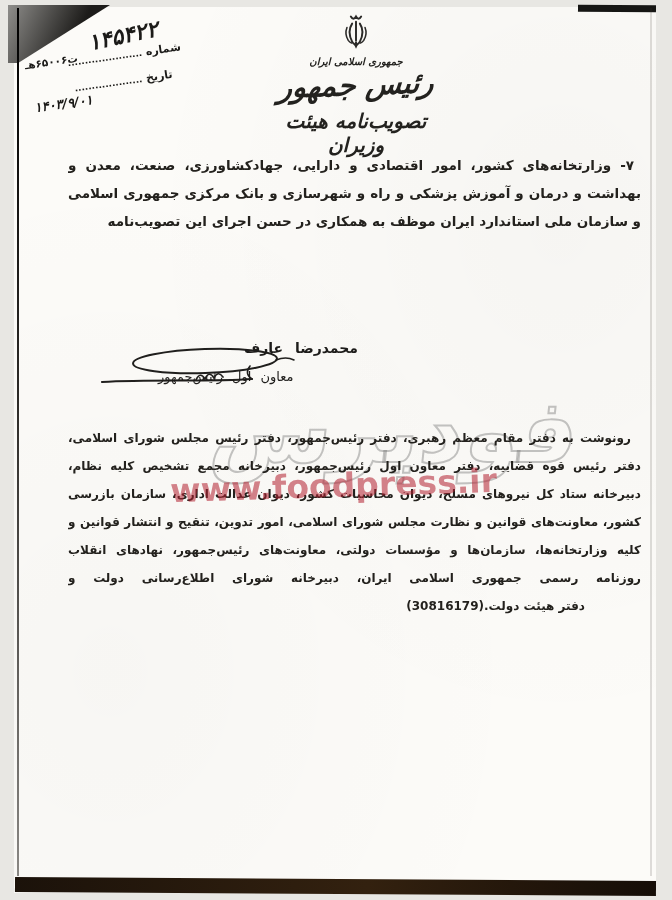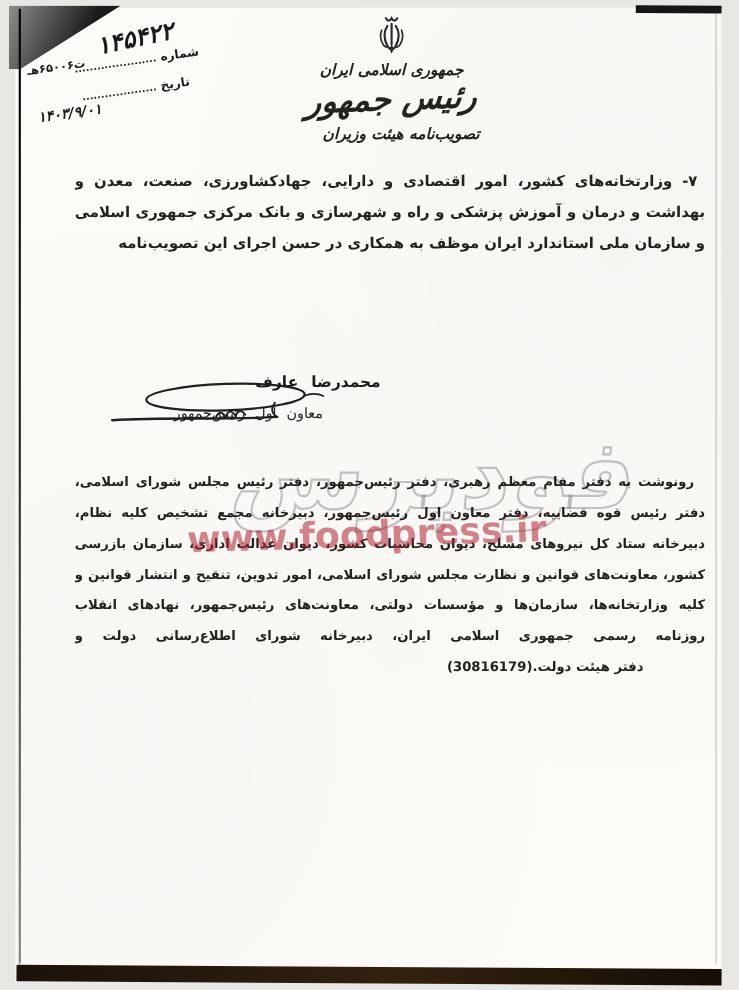--- a/index.html
+++ b/index.html
@@ -28,24 +28,24 @@
   .edge-right  { position:absolute; left:650px; top:8px; width:2px; height:868px;
                  background:rgba(60,58,52,.16); z-index:5; }
   .edge-bottom { position:absolute; left:15px; top:877px; width:641px; height:15px;
                  background:linear-gradient(90deg,#1b120a,#33210f 55%,#150d07);
                  transform:rotate(.35deg); transform-origin:left center; z-index:5; }
 
   
   .letterhead { position:absolute; left:276px; top:12px; width:160px; text-align:center;
                 color:#23221f; z-index:2; }
   .emblem { display:inline-block; }
-  .republic { font-size:14px; font-weight:700; letter-spacing:0; margin-top:0; font-style:italic; }
+  .republic { font-size:10px; font-weight:700; letter-spacing:0; margin-top:0; font-style:italic; }
   .office-title { font-size:29px; font-weight:700; font-style:italic; margin-top:1px;
                   transform:skewX(-6deg) rotate(-2deg); }
-  .doc-type { font-size:14px; font-weight:700; font-style:italic; margin-top:7px;text-align:right; }
+  .doc-type { font-size:20px; font-weight:700; font-style:italic; margin-top:7px; }
 
   
   .stamp { position:absolute; left:28px; top:24px; width:155px; height:90px;
            transform:rotate(-8deg); direction:rtl; color:#1b1a18; z-index:2; }
   .hw-number { position:absolute; right:20px; top:2px; font-size:22px; font-weight:700;
                letter-spacing:3px; font-style:italic; transform:rotate(-4deg); }
   .stamp-row { position:absolute; font-size:11px; font-weight:700; white-space:nowrap; }
   .row-number { right:0; top:27px; }
   .row-date { right:12px; top:53px; }
   .stamp-dots { font-size:9px; letter-spacing:1px; font-weight:700; }
@@ -63,21 +63,21 @@
   .r { text-align:right; }
   .ind  { padding-right:7px; }
   .ind2 { padding-right:10px; }
   .body-last { padding-right:40px; }
   .cc-last   { padding-right:56px; }
 
   
   .sig { position:absolute; left:100px; top:336px; width:270px; height:62px; z-index:2;
          color:#1d1c1a; }
   .sig svg { position:absolute; left:0; top:0; }
-  .sig-name { position:absolute; right:24px; top:4px; font-size:14px; font-weight:700;
+  .sig-name { position:absolute; right:12px; top:4px; font-size:14px; font-weight:700;
               letter-spacing:1px; word-spacing:7px; direction:rtl; white-space:nowrap; }
   .sig-title { position:absolute; left:58px; top:33px; font-size:13px; font-weight:400;
                letter-spacing:1.5px; word-spacing:5px; direction:rtl; white-space:nowrap; }
 
   
   .wm-outline { position:absolute; left:176px; top:378px; width:402px; height:112px;
                 direction:rtl; font-size:88px; line-height:108px; font-weight:700;
                 letter-spacing:6px; color:transparent;
                 -webkit-text-stroke:2px rgba(110,110,110,.40);
                 transform:skewX(-6deg); z-index:1; white-space:nowrap; }

